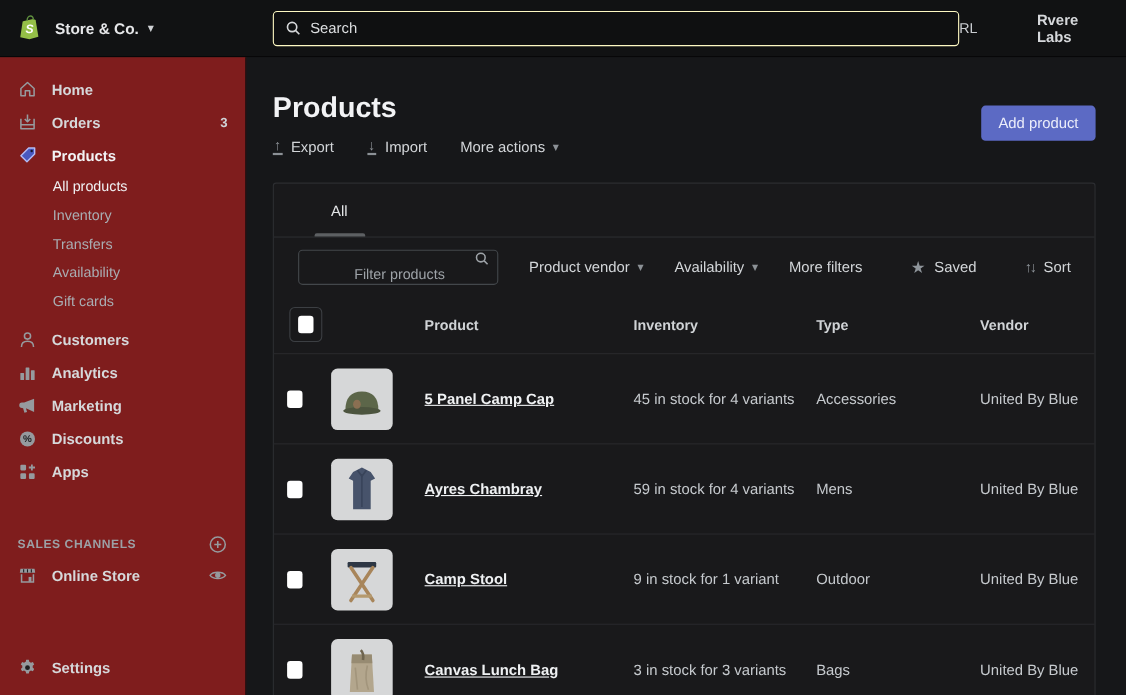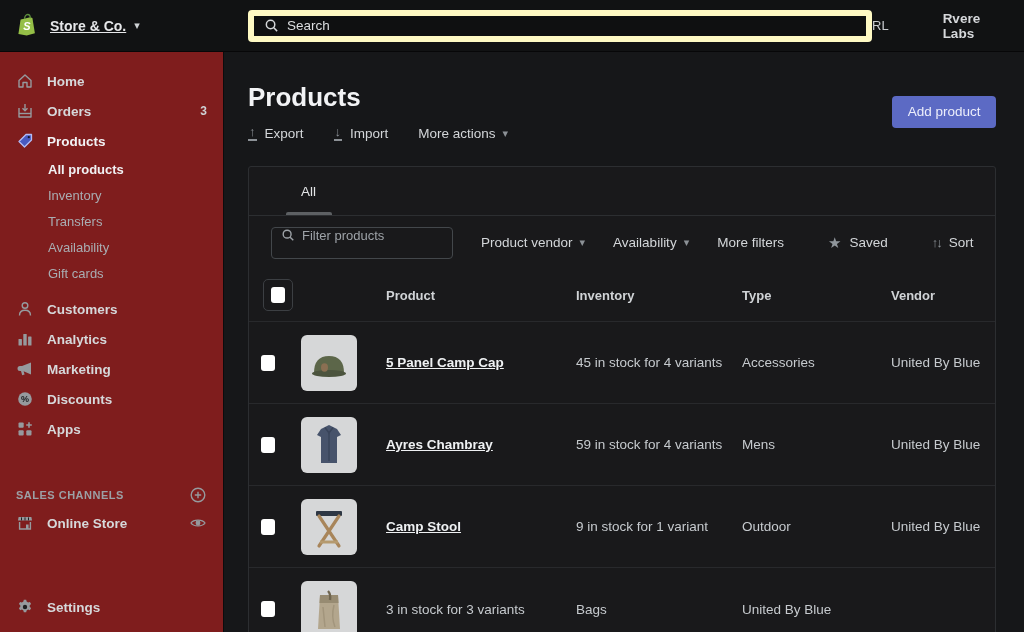--- a/index.html
+++ b/index.html
@@ -5,24 +5,24 @@
   * { box-sizing: border-box; margin: 0; padding: 0; }
   html,body { width:1024px; height:632px; overflow:hidden; background:#161719;
     font-family:"Liberation Sans", sans-serif; color:#e3e5e7; }
 
   
   .topbar { height:52px; background:#111213; display:flex; align-items:center;
     border-bottom:1px solid #070708; }
   .store-switcher { width:224px; flex:0 0 224px; display:flex; align-items:center;
     padding-left:16px; cursor:pointer; }
   .logo { width:24px; height:26px; margin-right:10px; }
-  .store-name { font-size:14px; font-weight:bold; color:#e6e7e9;text-decoration:underline; }
+  .store-name { font-size:14px; font-weight:bold; color:#e6e7e9; }
   .store-caret { font-size:11px; color:#cfd2d5; margin-left:8px; }
   .topsearch { flex:0 0 624px; height:32px; margin-left:24px; position:relative;
-    border:6px solid #fef9c3; border-radius:4px; background:#0f1011;
+    border:1px solid #fef9c3; border-radius:4px; background:#0f1011;
     display:flex; align-items:center; }
   .topsearch svg { margin:0 8px 0 10px; }
   .topsearch input { background:transparent; border:none; outline:none; color:#e6e7e9;
     font-size:13.5px; width:540px; font-family:"Liberation Sans", sans-serif; }
   .topsearch input::placeholder { color:#dcdee0; opacity:1; }
   .topbar-right { flex:1; display:flex; align-items:center; justify-content:flex-end;
     padding-right:14px; cursor:pointer;gap:36px; }
   .avatar-initials { font-size:13px; color:#c9ccd0; margin-right:18px; }
   .user-name { font-size:13.5px; color:#d6d8db; font-weight:bold; }
 
@@ -33,21 +33,21 @@
   .sidebar { width:224px; flex:0 0 224px; background:#7f1d1d; border-right:1px solid #0c0c0d;
     display:flex; flex-direction:column; padding-top:14px; }
   .nav-item { display:flex; align-items:center; height:30px; padding:0 16px;
     cursor:pointer; }
   .nav-item .ni-icon { width:18px; height:18px; flex:0 0 18px; margin-right:13px; }
   .nav-label { font-size:13.5px; font-weight:bold; color:#d6d8da; }
   .nav-item.active .nav-label { color:#f2f3f5; }
   .nav-badge { margin-left:auto; font-size:12px; font-weight:bold; color:#cfd2d5; }
   .sub-item { display:flex; align-items:center; height:26px; padding-left:48px;
     font-size:13px; color:#a9adb2; cursor:pointer; }
-  .sub-item.active { color:#f0f1f3; font-weight:bold; }
+  .sub-item.active { color:#f0f1f3; font-weight:normal; }
   .nav-gap { height:8px; }
   .channels-header { margin-top:38px; padding:0 16px; display:flex; align-items:center;
     justify-content:space-between; height:26px;gap:15px; }
   .channels-title { font-size:11px; font-weight:bold; letter-spacing:.5px; color:#9ca0a5; }
   .icon-btn { width:18px; height:18px; cursor:pointer; }
   .settings-item { margin-top:auto; margin-bottom:10px; }
 
   
   .main { flex:1; padding:30px 28px 0 24px; background:#161719; }
   .page-header { display:flex; align-items:center; }
@@ -67,21 +67,21 @@
   .card { margin-top:25px; background:#19191b; border:1px solid #2c2e31;
     border-radius:3px; min-height:470px; }
   .tabs-row { height:49px; border-bottom:1px solid #2c2e31; display:flex; align-items:center; }
   .tab { position:relative; height:100%; display:flex; align-items:center;
     margin-left:52px; font-size:13.5px; color:#e3e5e7; cursor:pointer; }
   .tab-underline { position:absolute; bottom:0; left:50%; transform:translateX(-50%);
     width:46px; height:3px; background:#5d6063; border-radius:2px 2px 0 0; }
 
   .filter-row { height:53px; display:flex; align-items:center; padding:0 22px; }
   .filter-input { width:182px; height:32px; border:1px solid #43474b; border-radius:4px;
-    background:transparent; display:flex; align-items:flex-start; }
+    background:transparent; display:flex; align-items:flex-end;flex-direction:column; }
   .filter-input svg { margin:0 7px 0 9px; }
   .filter-input input { background:transparent; border:none; outline:none; width:130px;
     color:#e3e5e7; font-size:13px; font-family:"Liberation Sans",sans-serif; }
   .filter-input input::placeholder { color:#9ea3a8; opacity:1; }
   .filter-link { display:flex; align-items:center; font-size:13.5px; color:#d3d6d9;
     margin-left:28px; cursor:pointer; white-space:nowrap; }
   .filter-right { margin-left:auto; display:flex; align-items:center; }
   .star-glyph { color:#8f959b; font-size:15px; margin-right:8px; }
   .sort-glyph { color:#8f959b; font-size:13px; letter-spacing:-2px; margin-right:8px; }
   .fr-item { display:flex; align-items:center; font-size:13.5px; color:#d3d6d9;
@@ -358,19 +358,20 @@
       <div class="tgrid trow">
         <div class="cb"></div>
         <div class="thumb">
           <svg width="56" height="56" viewBox="0 0 56 56">
             <path d="M19 14 H37 L39 48 H17 Z" fill="#b3a68d"></path>
             <path d="M19 14 H37 L37.5 22 H18.5 Z" fill="#978b72"></path>
             <path d="M27 10 q3 3 2 9" fill="none" stroke="#6f654f" stroke-width="2.4"></path>
             <path d="M22 26 L24 46 M33 24 Q30 36 34 46" fill="none" stroke="#a2957c" stroke-width="1.5"></path>
           </svg>
         </div>
+        <div class="pname">Canvas Lunch Bag</div>
         <div class="cell">3 in stock for 3 variants</div>
         <div class="cell">Bags</div>
         <div class="cell">United By Blue</div>
       </div>
     </div>
   </div>
 </div>
 
 </body></html>

